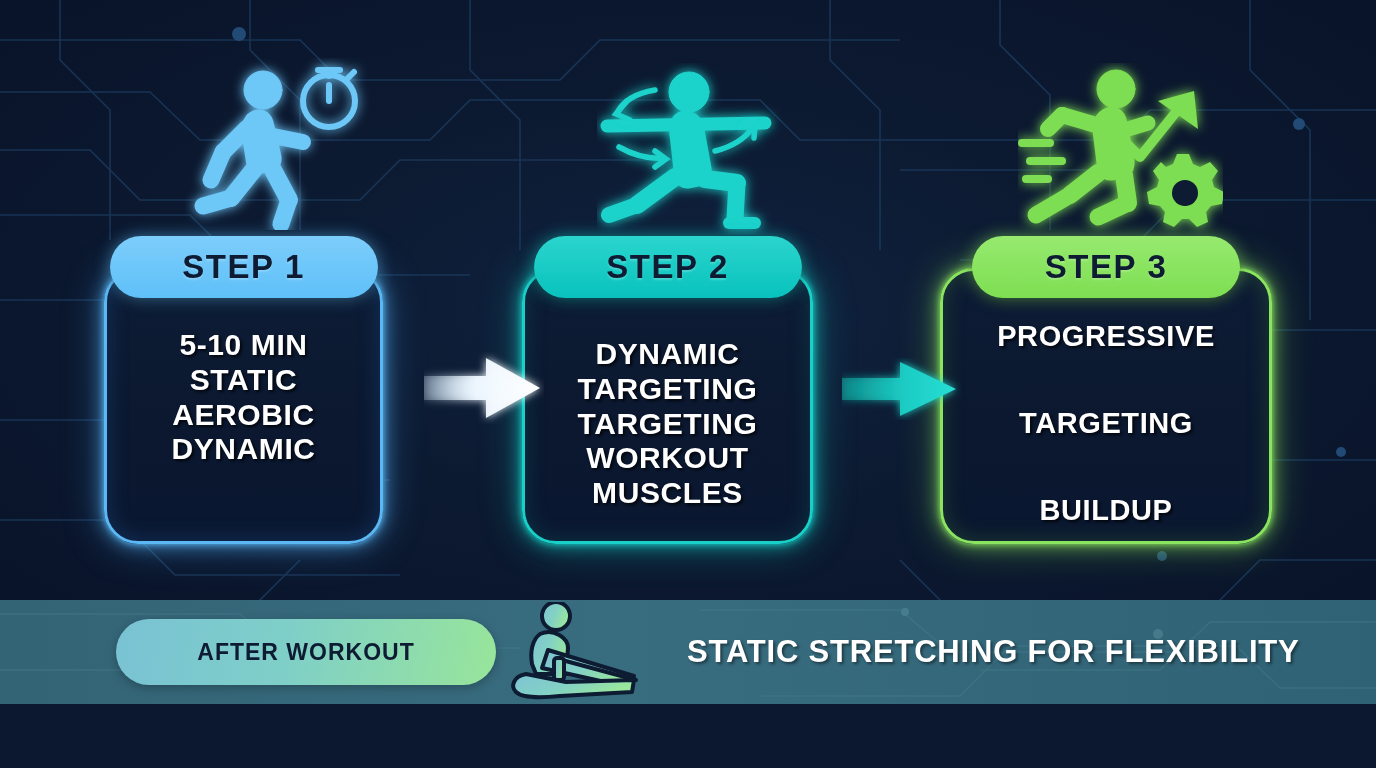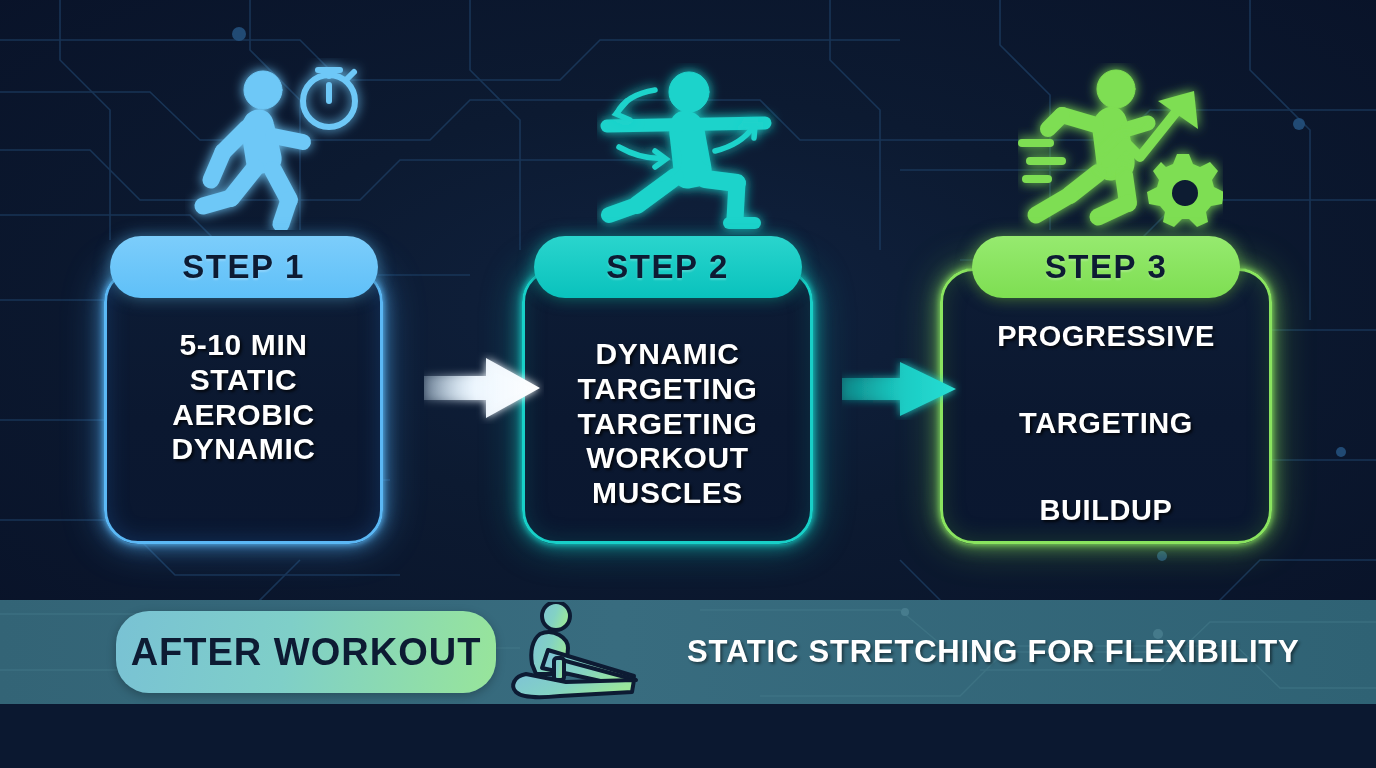--- a/index.html
+++ b/index.html
@@ -177,28 +177,28 @@
   #after-banner .banner-circuit {
     position: absolute;
     inset: 0;
     opacity: 0.5;
     pointer-events: none;
   }
   #after-pill {
     position: relative;
     margin-left: 116px;
     width: 380px;
-    height: 82px;
+    height: 66px;
     border-radius: 33px;
     background: linear-gradient(100deg, #79c2d4 0%, #7fcfc8 45%, #98e59a 100%);
     display: flex;
     align-items: center;
     justify-content: center;
     color: #0d1b33;
-    font-size: 38px;
+    font-size: 23px;
     font-weight: bold;
     letter-spacing: 1px;
     box-shadow: 0 3px 10px rgba(0,0,0,0.25);
     z-index: 3;
   }
   #banner-stretch-icon {
     position: relative;
     margin-left: 10px;
     width: 160px;
     height: 100px;

